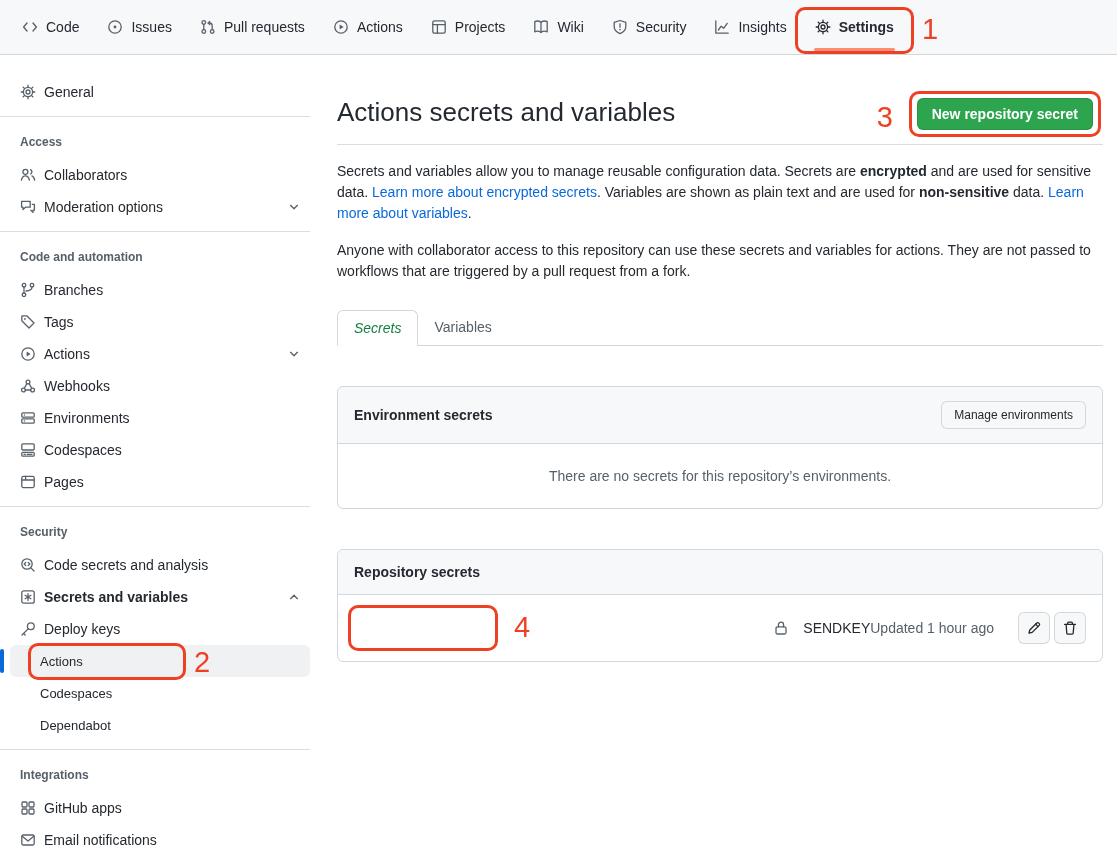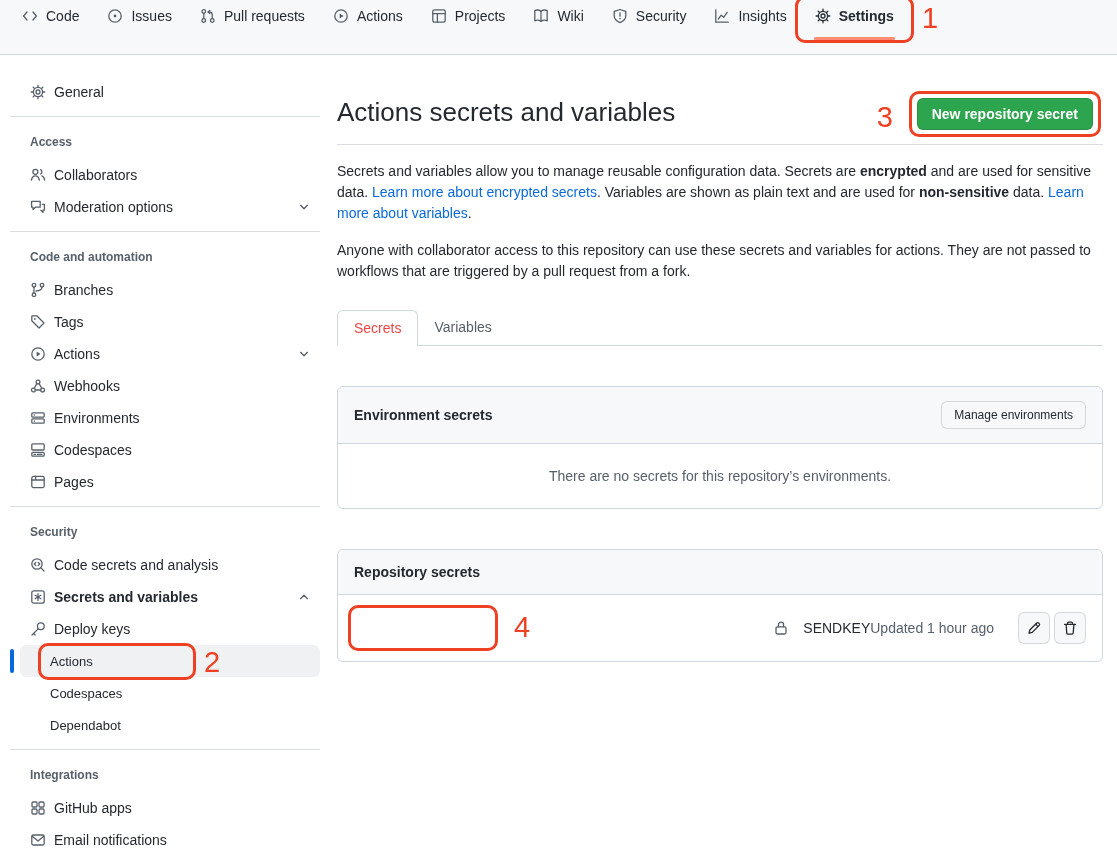--- a/index.html
+++ b/index.html
@@ -7,35 +7,35 @@
   body {
     width:1117px; height:867px; position:relative; overflow:hidden;
     background:#ffffff; color:#24292f;
     font-family:"Liberation Sans","DejaVu Sans",sans-serif; font-size:14px;
   }
   .ic { width:16px; height:16px; stroke:currentColor; fill:none; stroke-width:1.3; stroke-linecap:round; stroke-linejoin:round; flex:none; }
   .ic12 { width:12px; height:12px; }
 
   
   .topnav { height:55px; background:#f6f8fa; border-bottom:1px solid #d0d7de;
-    display:flex; align-items:flex-start; padding-left:14px; }
+    display:flex; align-items:center; padding-left:14px; }
   .nav-item { display:flex; align-items:center; gap:8px; padding:6px 8px; margin-right:12px;
     height:32px; color:#24292f; position:relative; cursor:pointer; border-radius:6px; }
   .nav-item svg { color:#57606a; }
   .nav-item.active { font-weight:700; }
   .nav-item.active svg { color:#24292f; }
   .nav-item.active::after { content:""; position:absolute; left:7px; right:7px; bottom:-8px;
     height:3px; border-radius:3px; background:#fd8c73; }
 
   
   .ann-box { position:absolute; border:3px solid #ee4023; border-radius:10px; pointer-events:none; z-index:50; }
   .ann-num { position:absolute; color:#ee4023; font-size:29px; font-weight:500; z-index:50; line-height:1; }
 
   
-  .sidebar { position:absolute; left:10px; top:76px; width:310px; }
+  .sidebar { position:absolute; left:0; top:76px; width:310px; }
   .side-item { display:flex; align-items:center; gap:8px; height:32px; padding:0 10px 0 20px;
     border-radius:6px; cursor:pointer; }
   .side-item svg { color:#57606a; }
   .side-item .chev { margin-left:auto; color:#57606a; }
   .side-item.bold { font-weight:700; }
   .side-title { font-size:12px; font-weight:700; color:#57606a; padding:10px 0 10px 20px; line-height:14px; }
   .divider { border-top:1px solid #d8dee4; margin:8px 0; }
   .side-sub { position:relative; display:flex; align-items:center; height:32px;
     margin-left:10px; padding-left:30px; font-size:13px; border-radius:6px; cursor:pointer; }
   .side-sub.active { background:#eff1f3; }
@@ -49,21 +49,21 @@
   h1 { margin:0; font-size:26px; font-weight:400; line-height:33px; }
   .btn-wrap { position:relative; margin-top:2px; margin-right:10px; }
   .btn-green { display:inline-flex; align-items:center; height:32px; padding:0 14px;
     background:#2da44e; color:#ffffff; font-size:14px; font-weight:600;
     border:1px solid rgba(27,31,36,.15); border-radius:6px; cursor:pointer; white-space:nowrap; }
   .intro { font-size:14px; line-height:21px; margin:16px 0 0 0; }
   .intro a { color:#0969da; text-decoration:none; cursor:pointer; }
   .tabnav { display:flex; margin-top:28px; border-bottom:1px solid #d0d7de; }
   .tab { padding:9px 16px; font-size:14px; color:#57606a; cursor:pointer; }
   .tab.active { background:#fff; border:1px solid #d0d7de; border-bottom:1px solid #fff;
-    border-radius:6px 6px 0 0; margin-bottom:-1px; color:#ef4444; }
+    border-radius:6px 6px 0 0; margin-bottom:-1px; color:#15803d;font-style:italic; }
 
   .card { border:1px solid #d0d7de; border-radius:6px; margin-top:40px; }
   .card-header { display:flex; align-items:center; justify-content:space-between;
     background:#f6f8fa; border-bottom:1px solid #d0d7de; border-radius:6px 6px 0 0; padding:14px 16px; }
   .card-header h3 { margin:0; font-size:14px; font-weight:700; }
   .btn-light { display:inline-flex; align-items:center; height:28px; padding:0 12px;
     background:#f6f8fa; color:#24292f; font-size:12px; font-weight:500;
     border:1px solid rgba(27,31,36,.15); border-radius:6px; cursor:pointer; }
   .empty { padding:24px 16px; text-align:center; font-size:14px; color:#57606a; }
   .secret-row { position:relative; display:flex; align-items:center; justify-content:flex-end;

